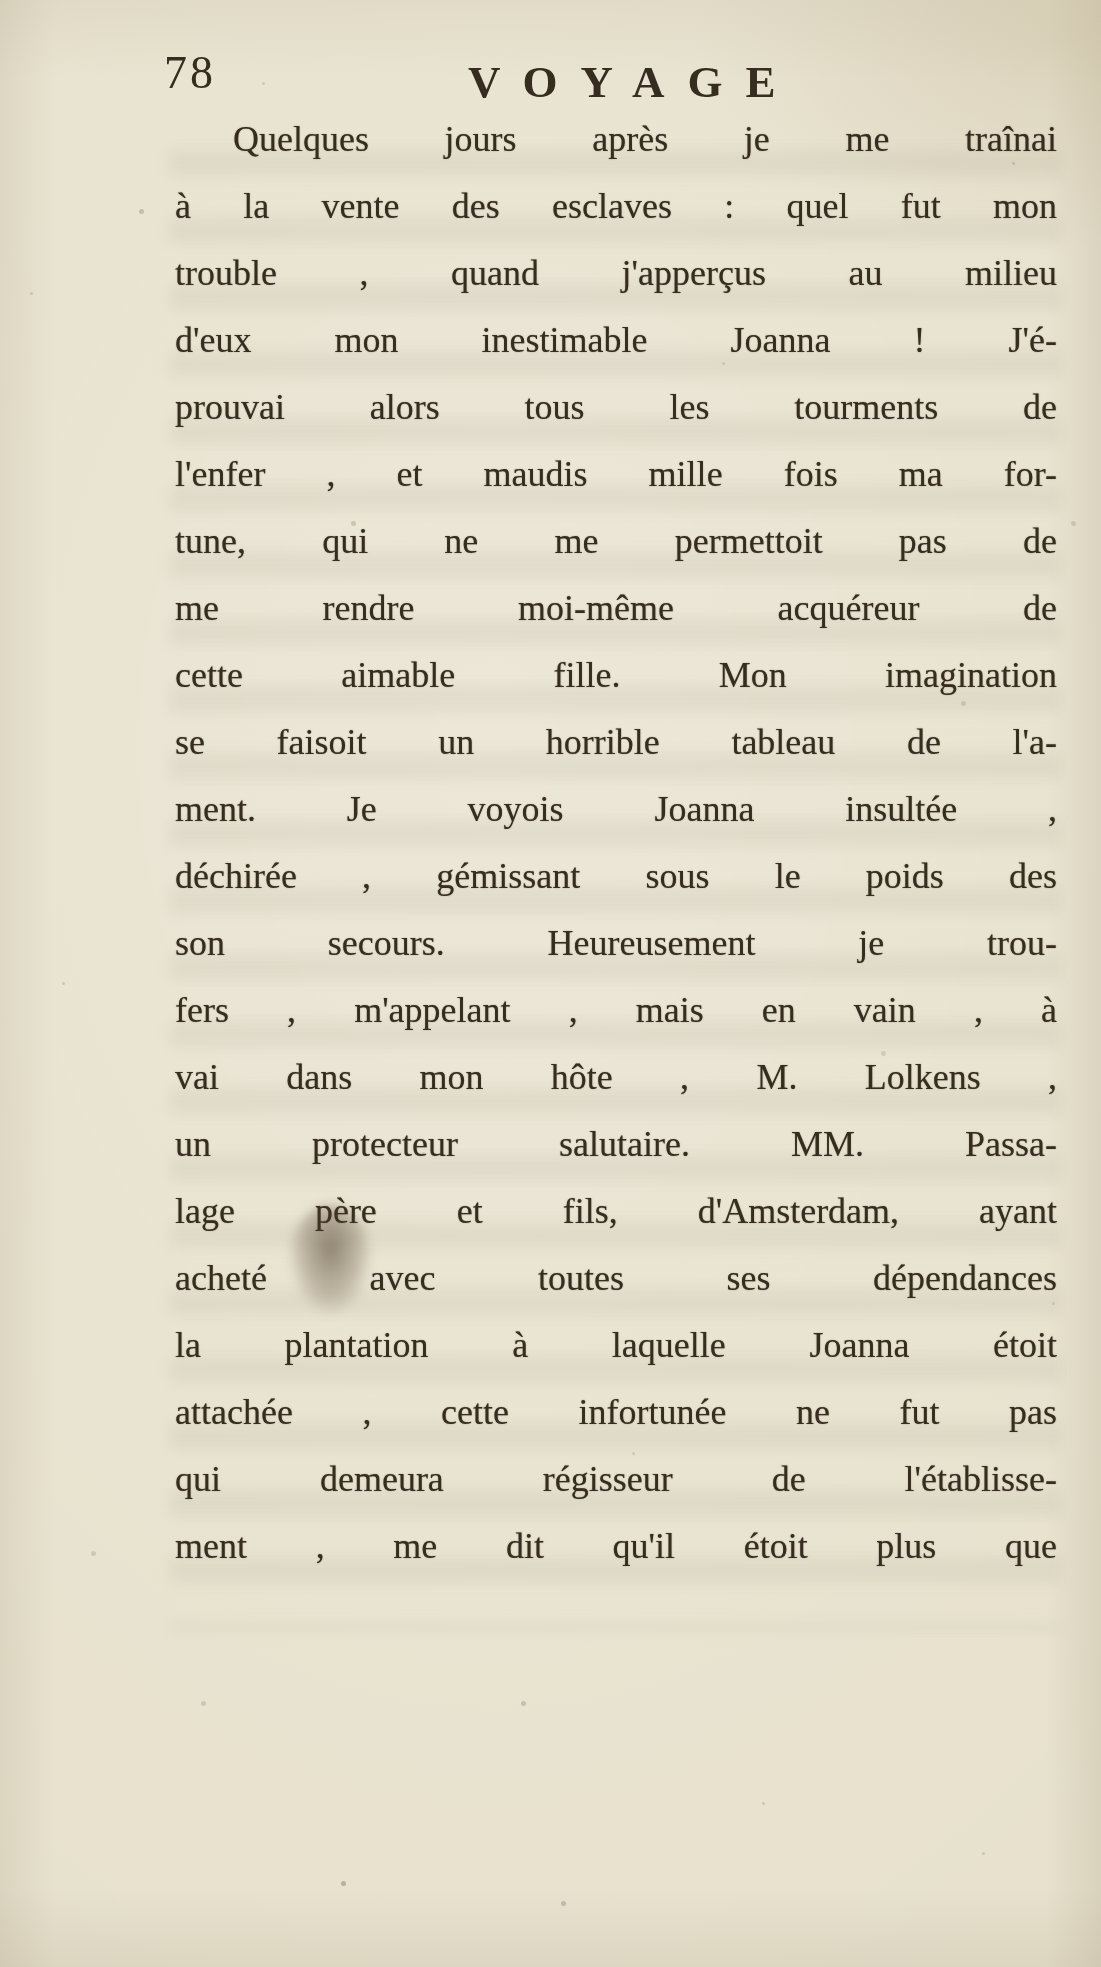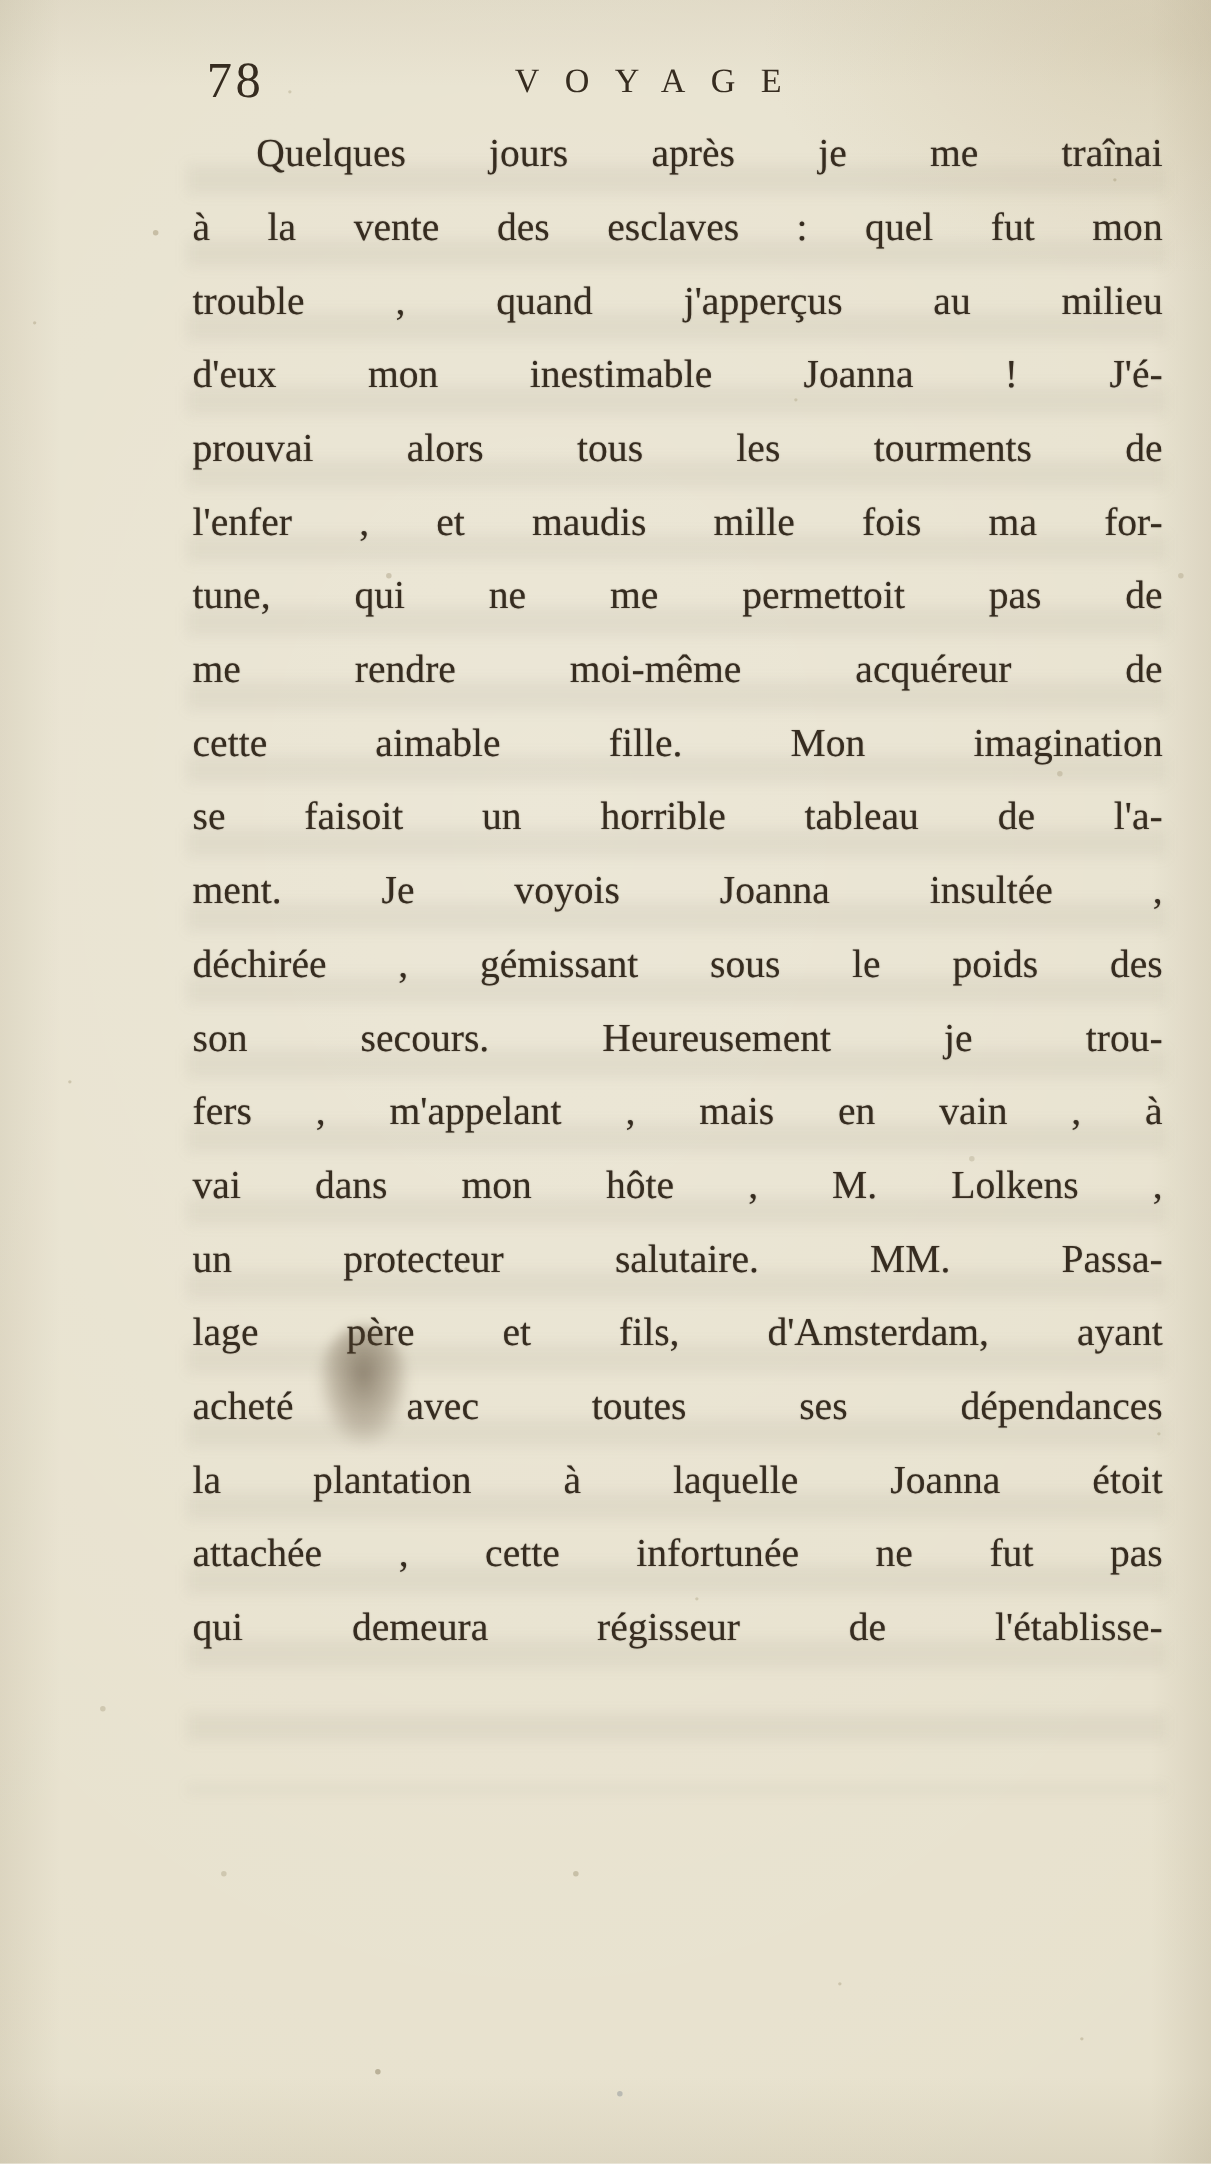--- a/index.html
+++ b/index.html
@@ -87,31 +87,32 @@
   }
 
   .header {
     position: absolute;
     left: 0; top: 0;
     width: 100%;
     height: 100px;
   }
   .page-number {
     position: absolute;
-    left: 188px;
+    left: 164px;
     top: 46px;
     font-size: 46px;
     letter-spacing: 3px;
   }
   .running-title {
     position: absolute;
     left: 468px;
     top: 56px;
-    font-size: 31px;
+    font-size: 45px;
     letter-spacing: 23px;
+    font-weight: bold;
   }
 
   .text-block {
     position: absolute;
     left: 175px;
     top: 106px;
     width: 882px;
   }
   .line {
     font-size: 36px;
@@ -155,17 +156,18 @@
     <div class="line">déchirée , gémissant sous le poids des</div>
     <div class="line">son secours. Heureusement je trou-</div>
     <div class="line">fers , m'appelant , mais en vain , à</div>
     <div class="line">vai dans mon hôte , M. Lolkens ,</div>
     <div class="line">un protecteur salutaire. MM. Passa-</div>
     <div class="line">lage père et fils, d'Amsterdam, ayant</div>
     <div class="line">acheté avec toutes ses dépendances</div>
     <div class="line">la plantation à laquelle Joanna étoit</div>
     <div class="line">attachée , cette infortunée ne fut pas</div>
     <div class="line">qui demeura régisseur de l'établisse-</div>
+    <div class="line">ment , me dit qu'il étoit plus que</div>
   </div>
 
   <div class="ink-stain"></div>
 
 </div>
 
 </body></html>

